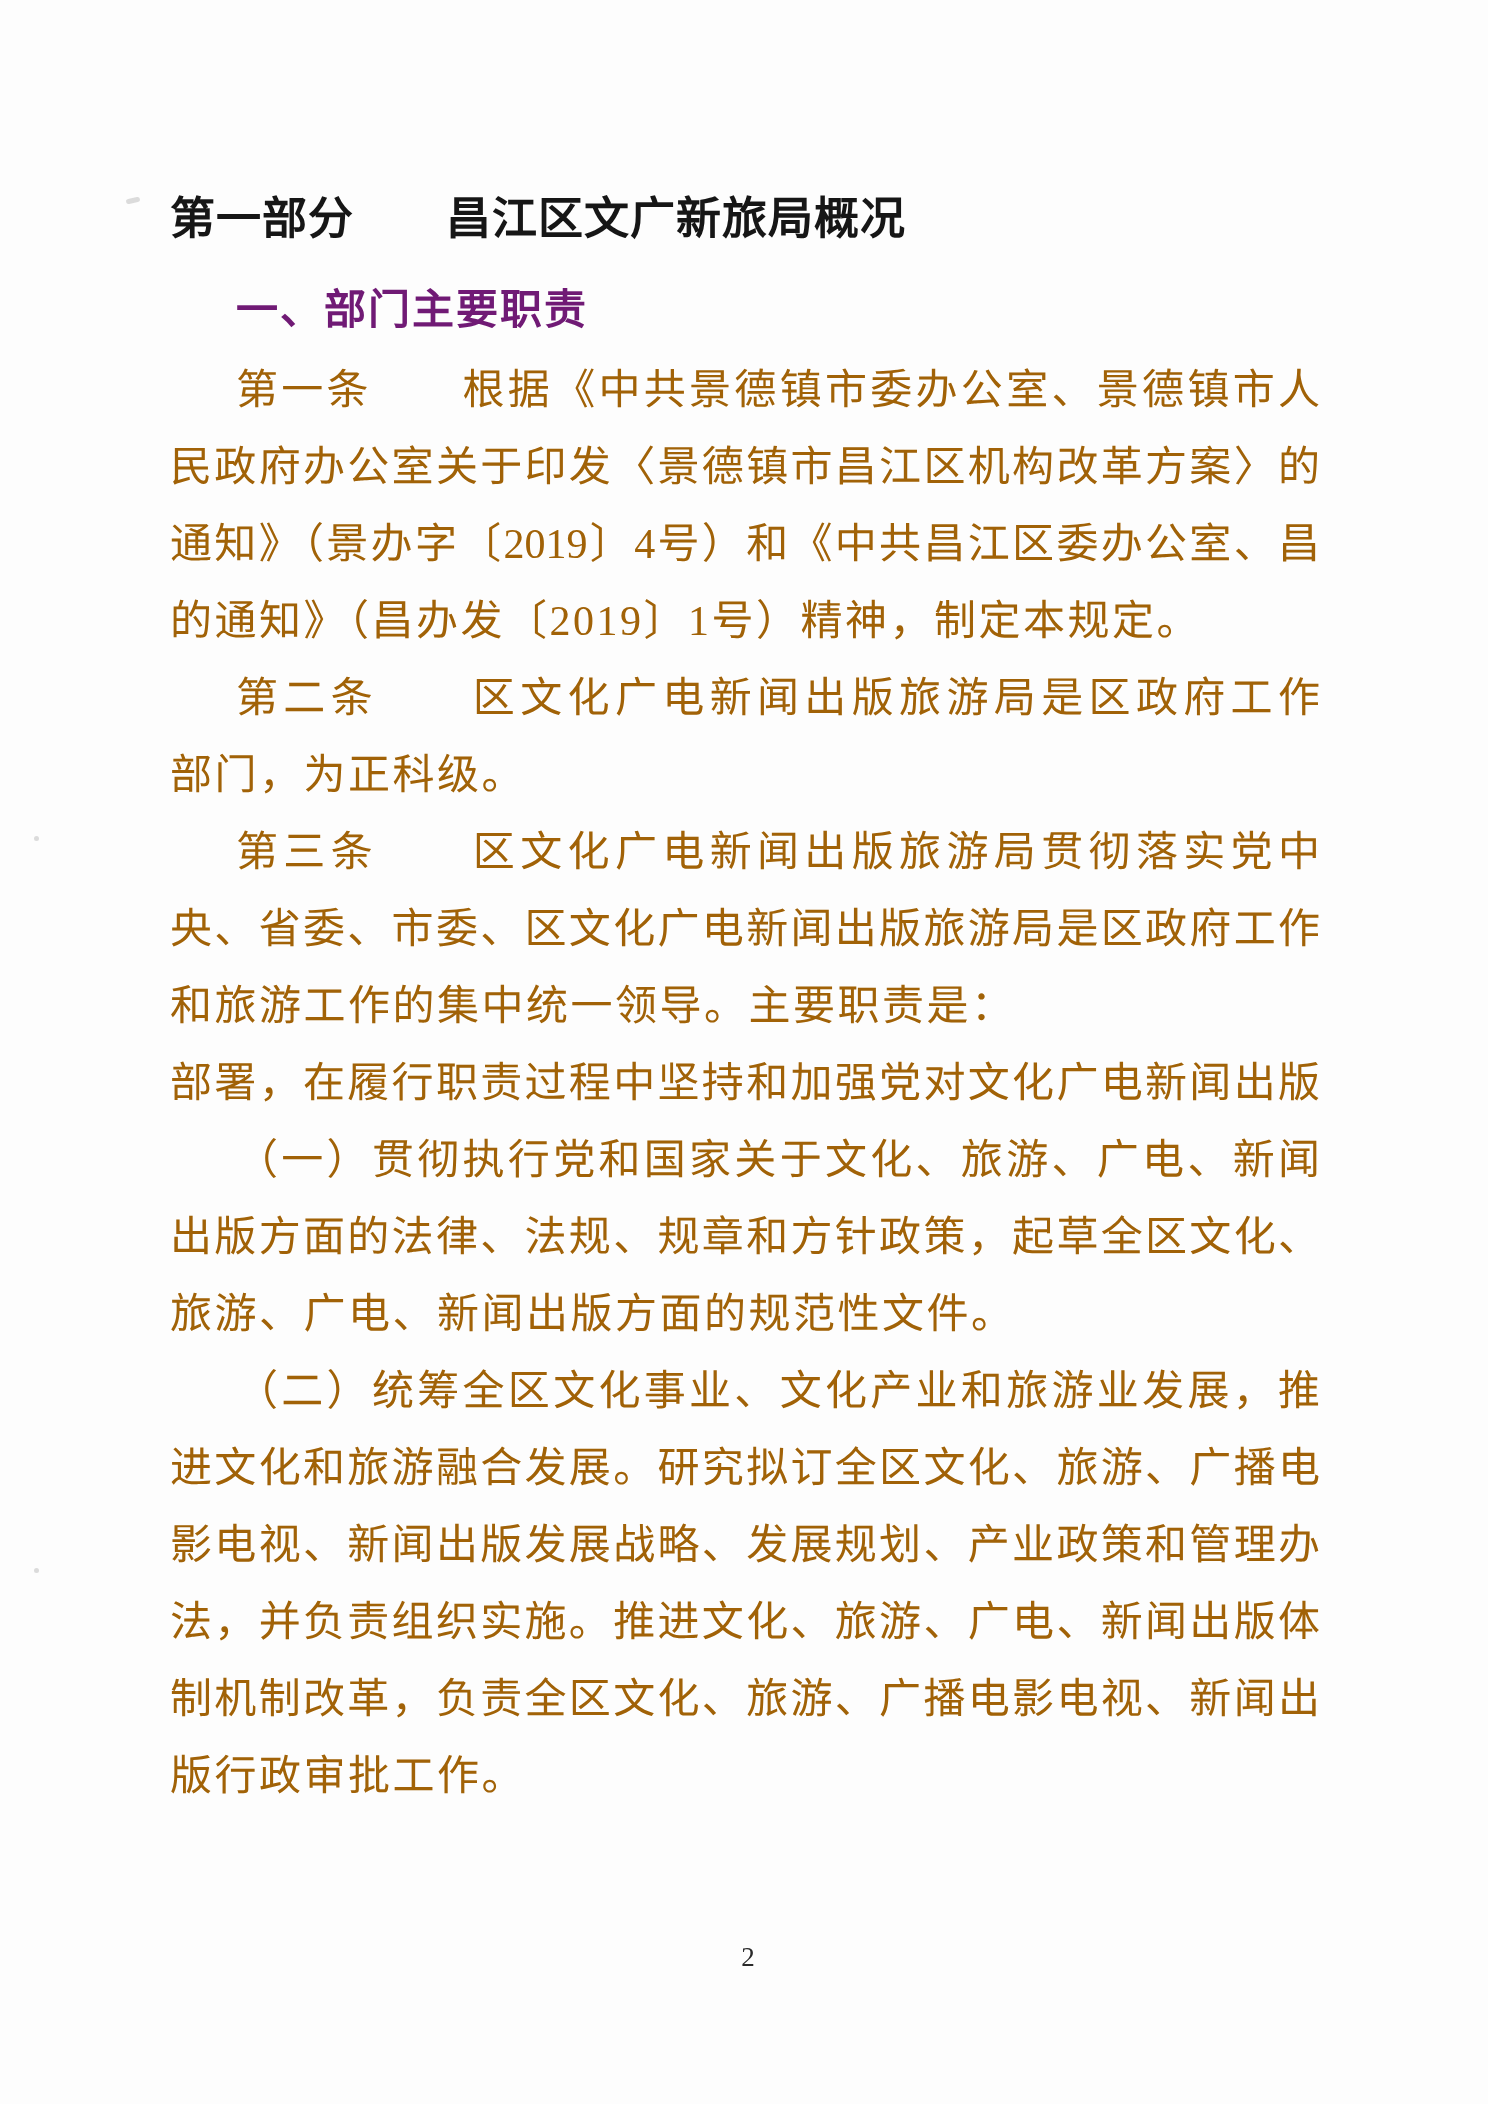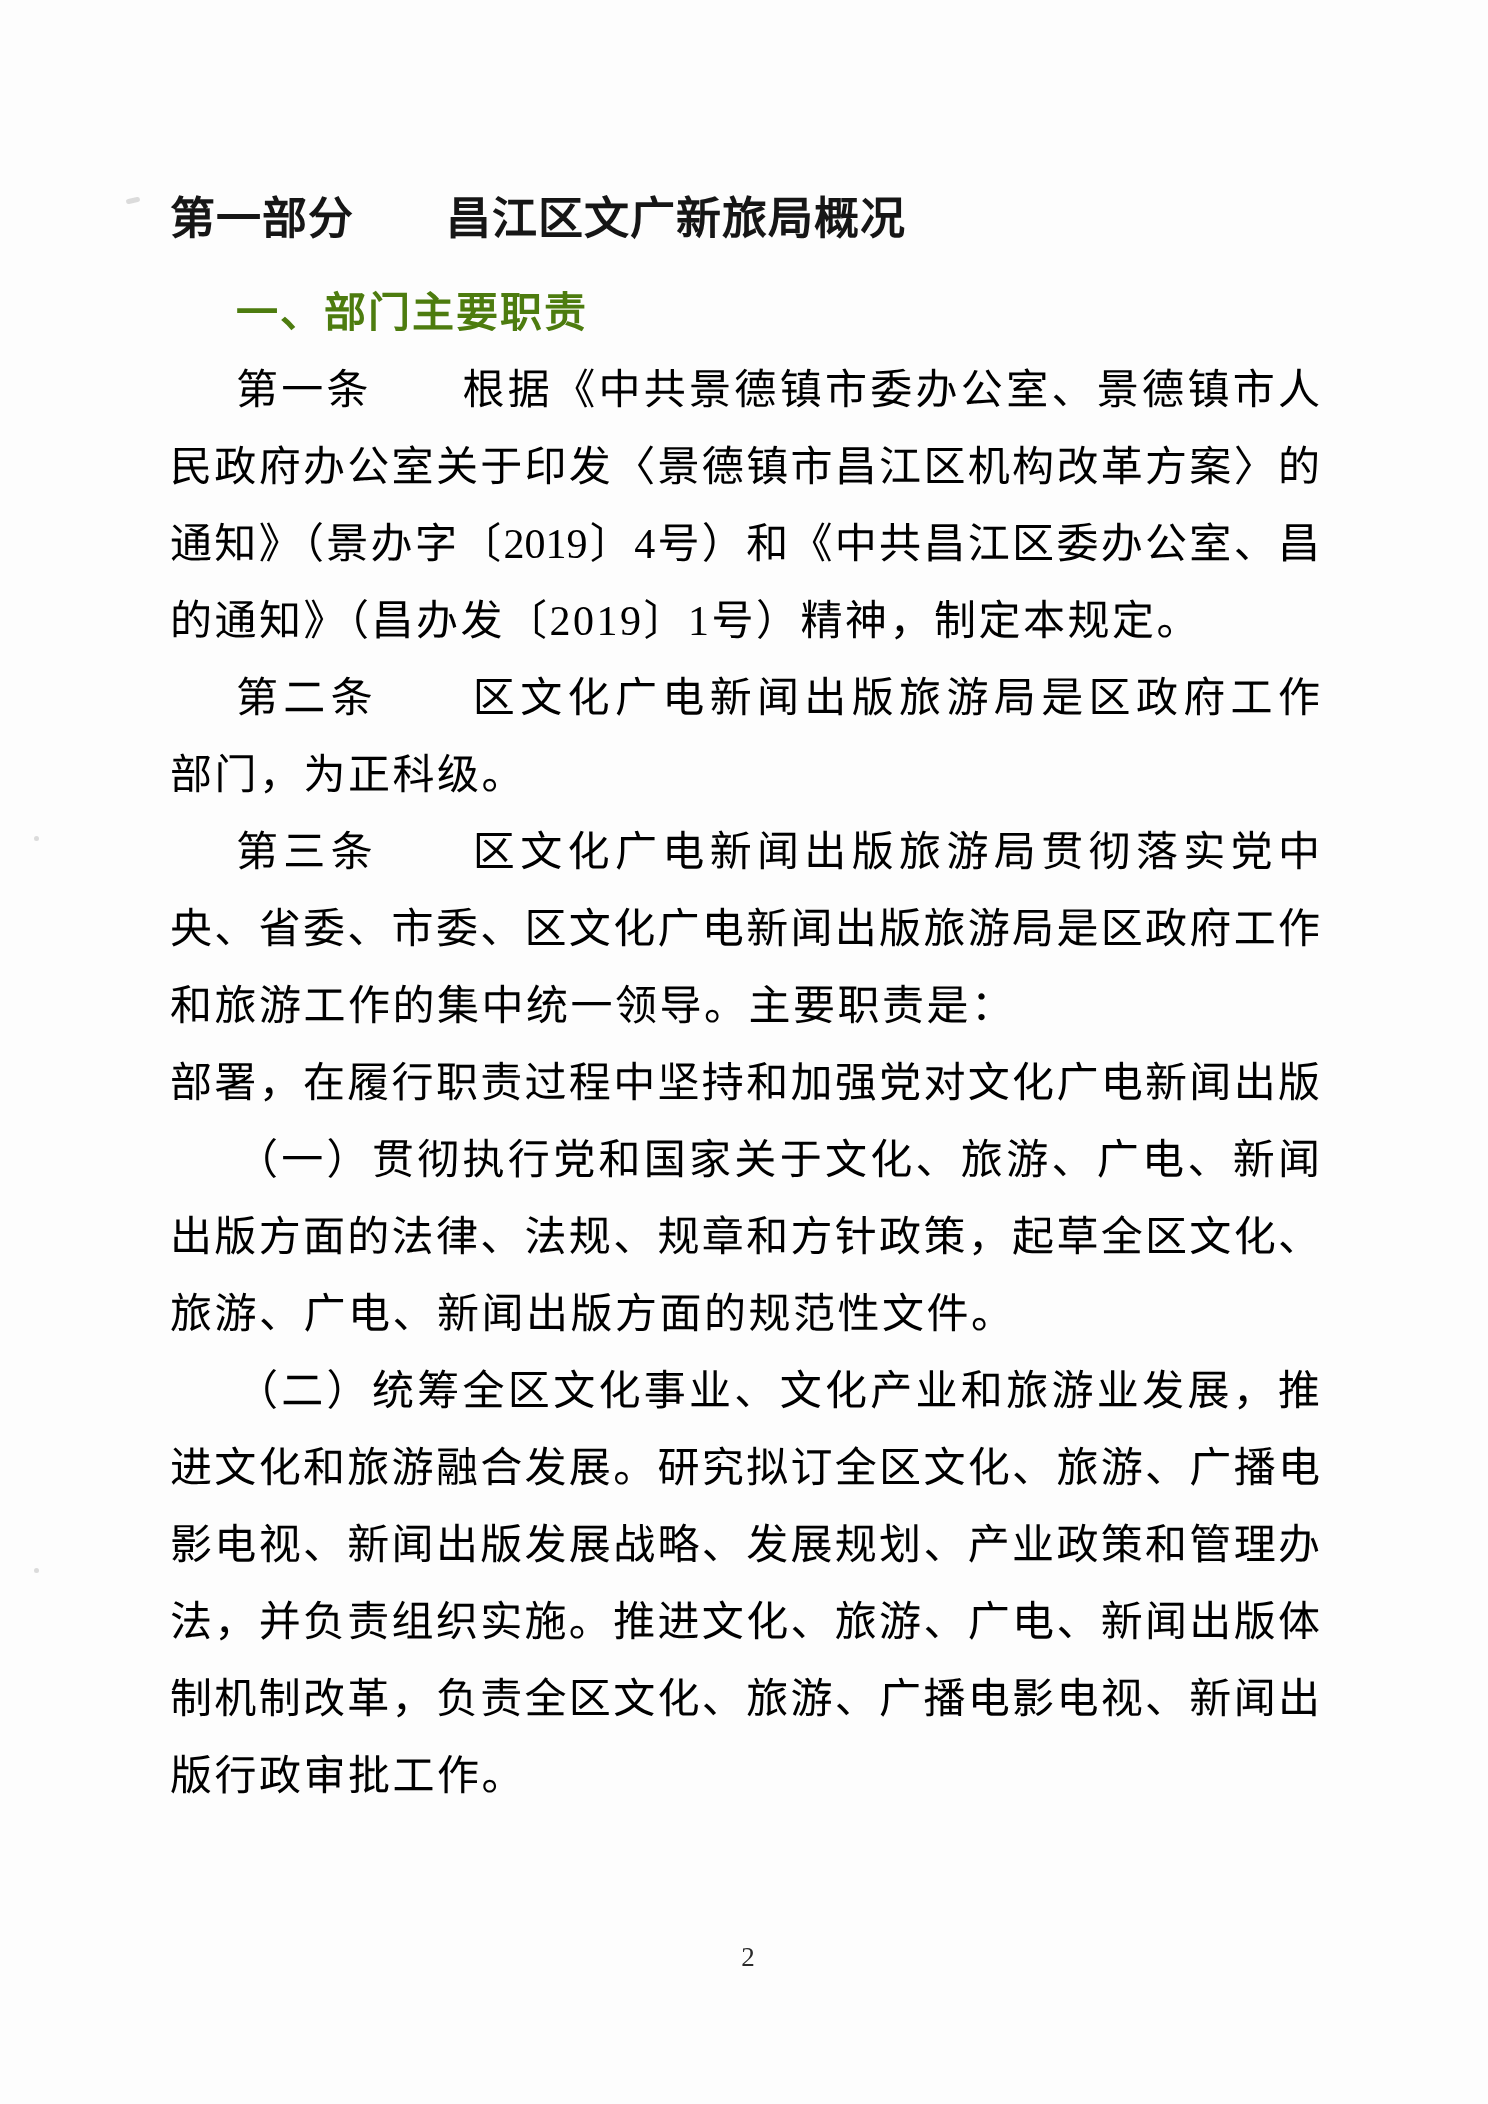--- a/index.html
+++ b/index.html
@@ -25,39 +25,39 @@
   .doc-title{
     font-family:"Liberation Sans",sans-serif;
     font-weight:700;
     font-size:45px;
     line-height:77px;
     letter-spacing:1px;
     white-space:pre-wrap;
     color:#161616;
   }
   .section-heading{
-    font-family:Liberation Serif, serif;
+    font-family:Liberation Mono, monospace;
     font-weight:700;
     font-size:42px;
     line-height:77px;
     margin-top:18px;
     text-indent:66px;
     letter-spacing:2px;
-    color:#4d7c0f;
+    color:#701a75;
   }
   .para{margin:0;}
   .line{
     font-family:"Liberation Serif",serif;
     font-size:42px;
     line-height:77px;
     text-align:justify;
     text-align-last:justify;
     text-justify:inter-character;
     white-space:pre-wrap;
-    color:#000000;
+    color:#a16207;
   }
   .line.indent{text-indent:66px;}
   .line.last{
     text-align-last:left;
     letter-spacing:2.5px;
   }
   .page-number{
     position:absolute;
     left:728px;top:1942px;
     width:40px;

